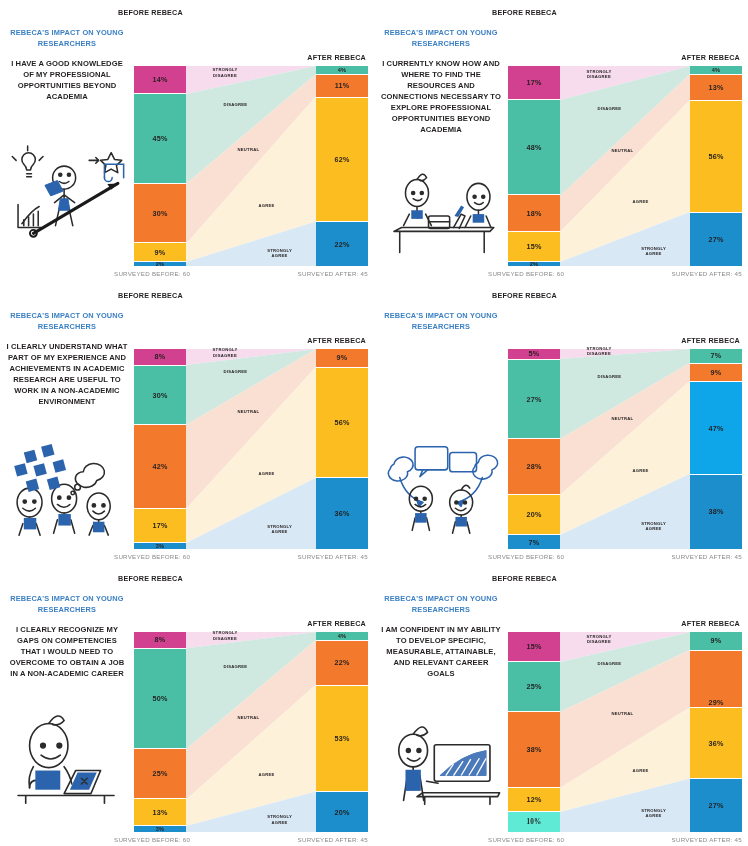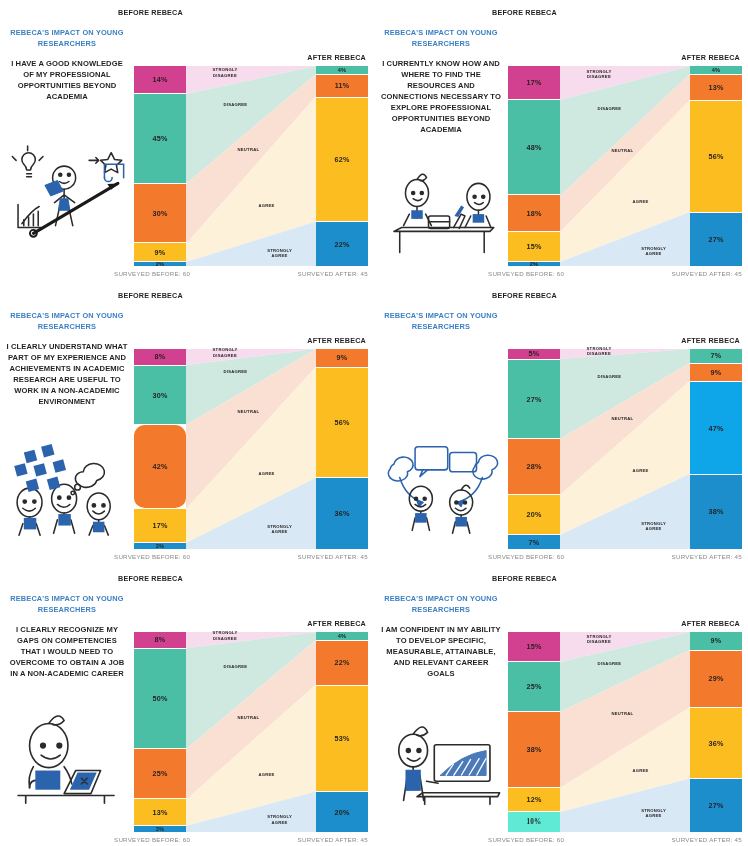--- a/index.html
+++ b/index.html
@@ -385,21 +385,21 @@
           <div class="rlabel" style="left: 148.6px; top: 125.134px;">AGREE</div>
           <div class="rlabel" style="left: 161.6px; top: 180.678px;">STRONGLY
 AGREE</div>
           <div class="stack before">
             <div class="seg" style="flex: 8 0 0px; background: rgb(210, 65, 143);">
               <span>8%</span>
             </div>
             <div class="seg" style="flex: 30 0 0px; background: rgb(75, 191, 165);">
               <span>30%</span>
             </div>
-            <div class="seg" style="flex: 42 0 0px; background: rgb(243, 122, 44); border-radius: 11px;">
+            <div class="seg" style="flex: 42 0 0px; background: rgb(243, 122, 44);">
               <span>42%</span>
             </div>
             <div class="seg" style="flex: 17 0 0px; background: rgb(252, 189, 32);">
               <span>17%</span>
             </div>
             <div class="seg tiny" style="flex: 3 0 0px; background: rgb(28, 142, 203);">
               <span>3%</span>
             </div>
           </div>
           <div class="stack after">
@@ -669,21 +669,21 @@
               <span>12%</span>
             </div>
             <div class="seg" style="flex: 10 0 0px; background: #5eead4; font-family: Liberation Serif, serif;">
               <span>10%</span>
             </div>
           </div>
           <div class="stack after">
             <div class="seg" style="flex: 9 0 0px; background: rgb(75, 191, 165);">
               <span>9%</span>
             </div>
-            <div class="seg" style="flex: 29 0 0px; background: rgb(243, 122, 44);">
+            <div class="seg" style="flex: 29 0 0px; background: rgb(243, 122, 44); align-items: flex-end;">
               <span>29%</span>
             </div>
             <div class="seg" style="flex: 36 0 0px; background: rgb(252, 189, 32);">
               <span>36%</span>
             </div>
             <div class="seg" style="flex: 27 0 0px; background: rgb(28, 142, 203);">
               <span>27%</span>
             </div>
           </div>
         </div>

